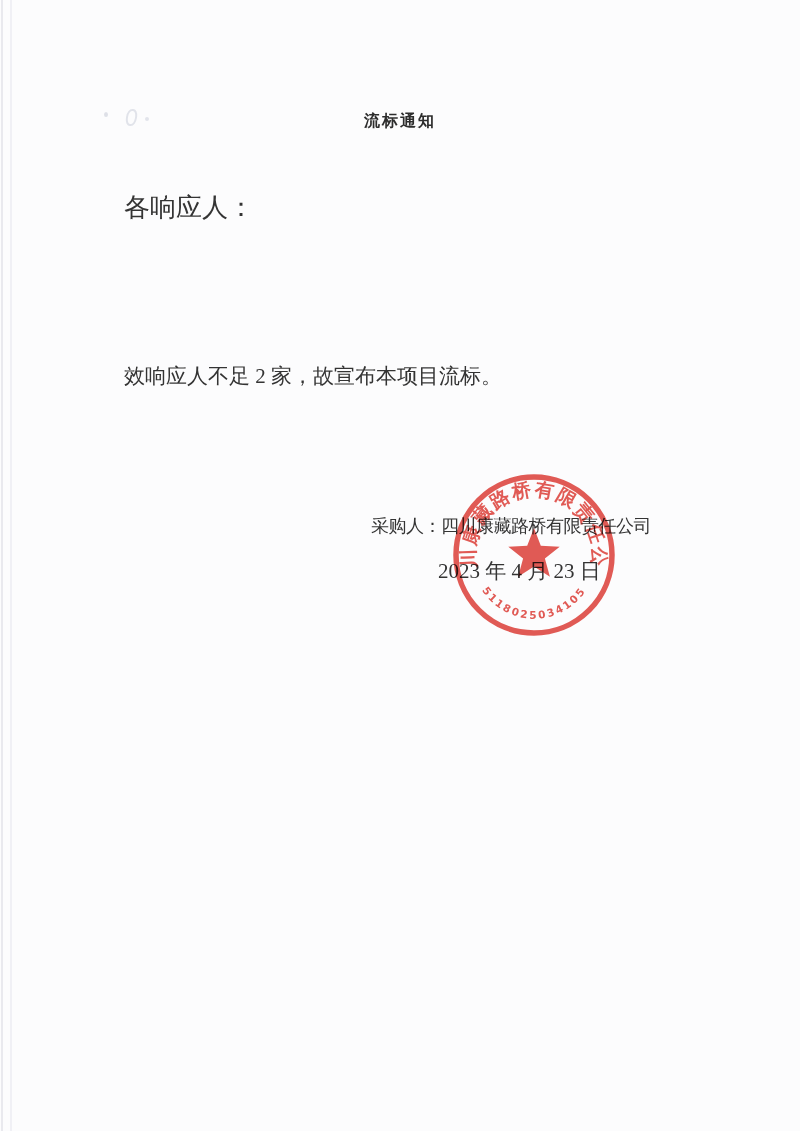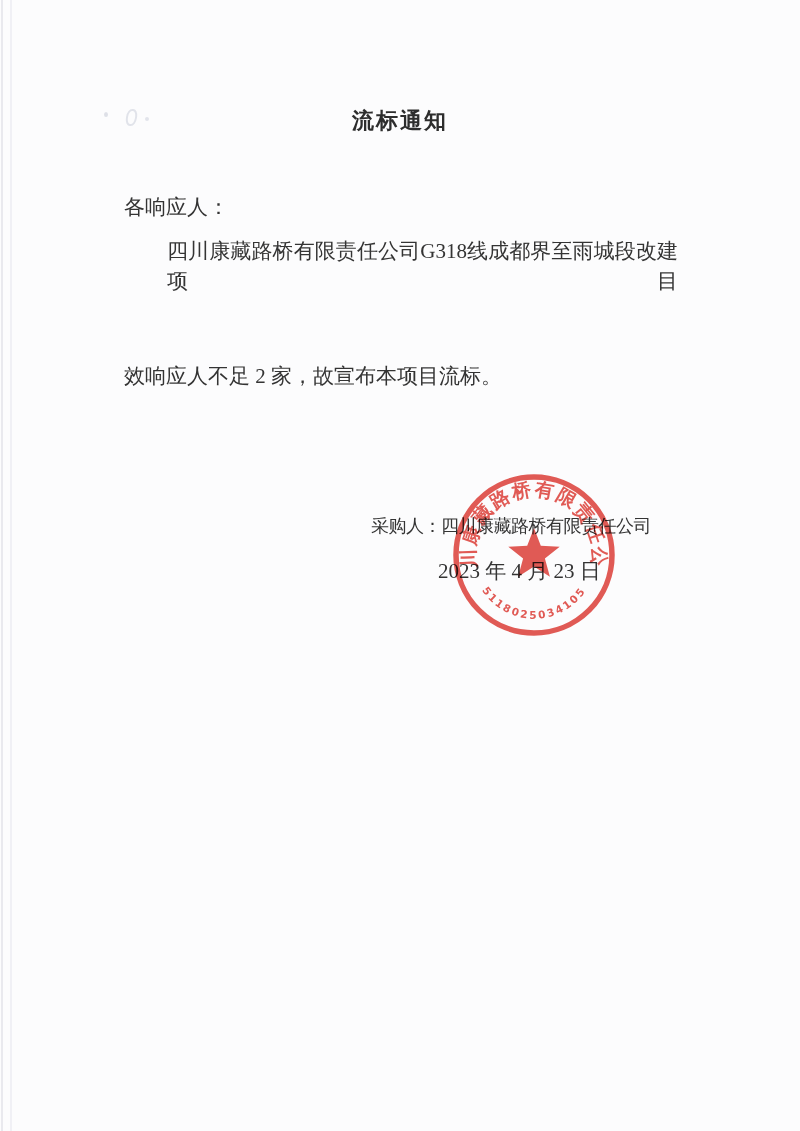--- a/index.html
+++ b/index.html
@@ -26,31 +26,31 @@
   .smudge .m1 { position: absolute; left: 4px; top: 6px; width: 4px; height: 5px; border-radius: 50%; background: #c6cad6; }
   .smudge .m2 { position: absolute; left: 26px; top: 3px; width: 7px; height: 13px; border: 2px solid #ccd0db; border-radius: 45%; transform: skewX(-8deg); }
   .smudge .m3 { position: absolute; left: 45px; top: 11px; width: 4px; height: 4px; border-radius: 50%; background: #ced2dd; }
 
   .title {
     position: absolute;
     left: 0; right: 0;
     top: 104px;
     margin: 0;
     text-align: center;
-    font-size: 22px;
+    font-size: 16px;
     line-height: 34px;
     font-weight: bold;
     letter-spacing: 2px;
     color: #2d2d2d;
   }
   .salutation {
     position: absolute;
     left: 124px;
     top: 193px;
-    font-size: 21px;
+    font-size: 26px;
     line-height: 29px;
     color: #343434;
   }
   .body-line {
     position: absolute;
     left: 124px;
     width: 554px;
     font-size: 21px;
     line-height: 30px;
     color: #343434;
@@ -119,21 +119,20 @@
   <div class="smudge">
     <span class="m1"></span>
       <span class="m2"></span>
       <span class="m3"></span>
   </div>
 
   <h1 class="title">流标通知</h1>
 
   <div class="salutation">各响应人：</div>
 
-  <div class="body-line justified indent l1">四川康藏路桥有限责任公司G318线成都界至雨城段改建项目</div>
   <div class="body-line l4">效响应人不足 2 家，故宣布本项目流标。</div>
 
   <div class="purchaser-line">采购人：四川康藏路桥有限责任公司</div>
   <div class="date-line">2023 年 4 月 23 日</div>
 
   <svg class="stamp" viewBox="0 0 170 170" xmlns="http://www.w3.org/2000/svg" aria-hidden="true">
     <defs>
       <path id="sealTopArc" d="M 29.6,105.2 A 59,59 0 1 1 140.4,105.2" fill="none"></path>
       <path id="sealBottomArc" d="M 33.4,121.1 A 62,62 0 0 0 136.6,121.1" fill="none"></path>
     </defs>

